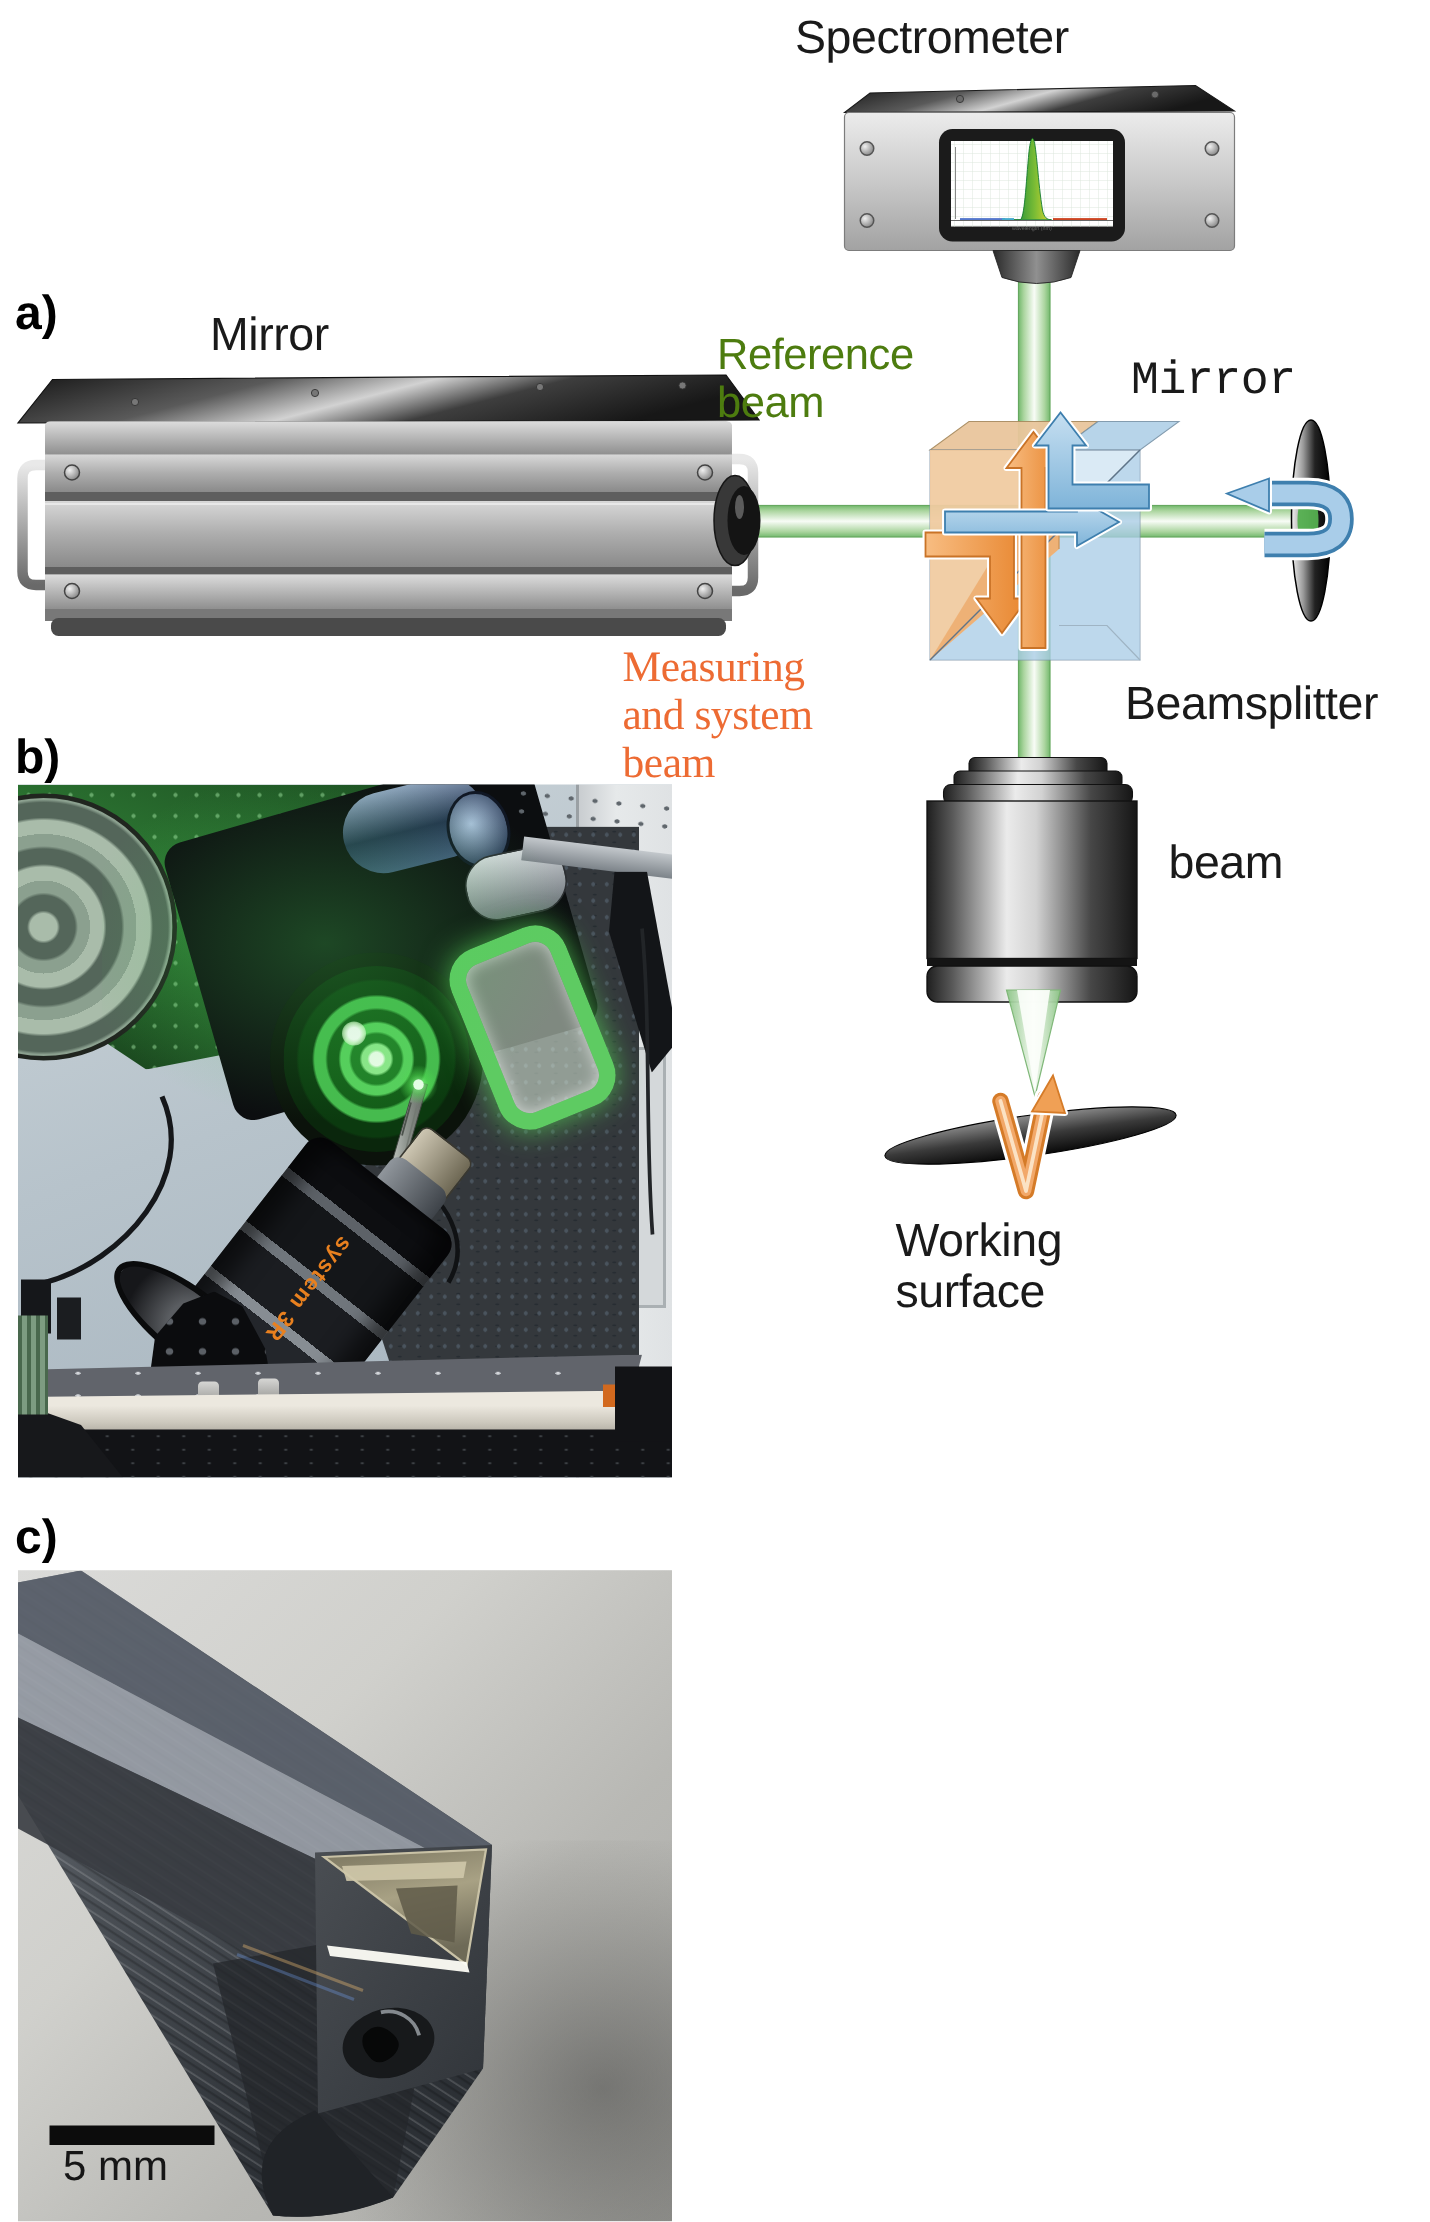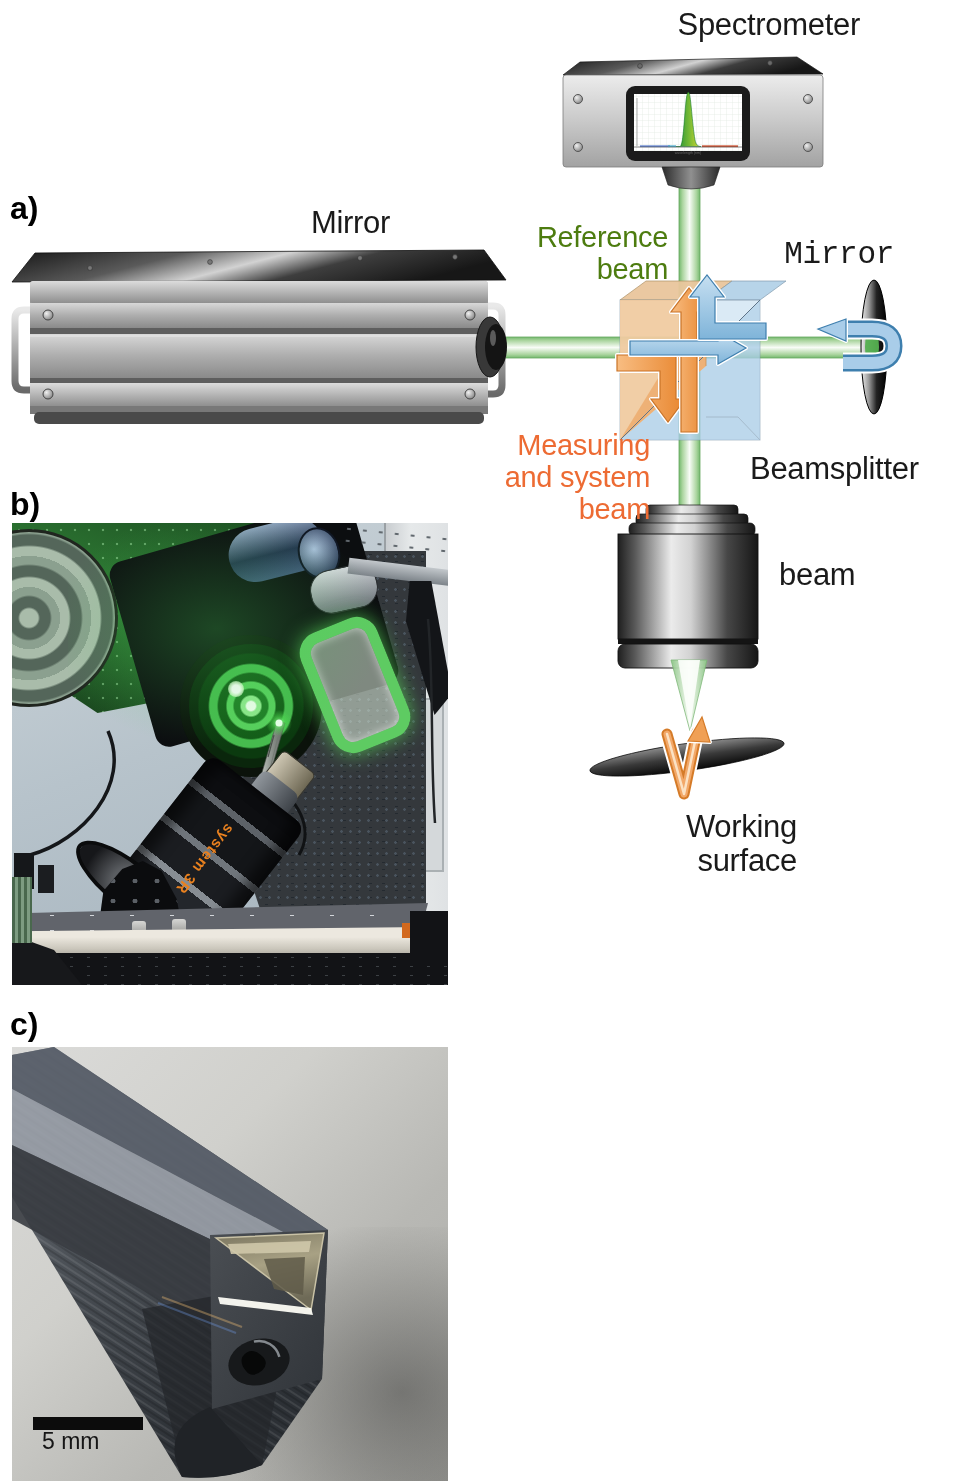--- a/index.html
+++ b/index.html
@@ -1,20 +1,20 @@
 <!DOCTYPE html>
 <html><head>
 <meta charset="utf-8">
 <style>
   html,body{margin:0;padding:0;background:#ffffff;}
   #root{position:relative;width:953px;height:1481px;background:#fff;overflow:hidden;
         font-family:"Liberation Sans",sans-serif;color:#111;}
   .abs{position:absolute;}
   .lbl{position:absolute;color:#1a1a1a;font-size:31px;line-height:1.1;letter-spacing:-0.3px;}
-  .lbl.center{text-align:right;}
+  .lbl.center{text-align:left;}
   .panel-letter{position:absolute;font-size:32px;font-weight:bold;color:#000;}
   .blue{color:#4d7c0f;}
   .orange{color:#ED6B33;}
   .two-line span{display:block;}
   svg{display:block;}
   
   #photo-b{position:absolute;left:12px;top:523px;width:436px;height:462px;overflow:hidden;
            background:linear-gradient(160deg,#ccd5da 0%,#b7c3cb 45%,#a4b2bc 100%);}
   .pb-wall-right{position:absolute;right:0;top:0;width:62px;height:100%;
      background:linear-gradient(90deg,#c9cdd0,#e6e9ea 40%,#dfe2e4);border-left:2px solid #9aa0a4;}
@@ -89,21 +89,21 @@
      background:repeating-linear-gradient(90deg,#49684d 0 3px,#7d9c81 3px 6px);}
   .pb-greenglow{position:absolute;left:56px;top:0;width:330px;height:235px;pointer-events:none;
      background:radial-gradient(ellipse at 45% 45%,rgba(70,205,85,.30),transparent 65%);}
   
   #photo-c{position:absolute;left:12px;top:1047px;width:436px;height:434px;overflow:hidden;
      background:linear-gradient(135deg,#dbdbd9 0%,#d0d0cc 35%,#b8b8b4 65%,#99999535 100%),
                 linear-gradient(135deg,#d8d8d6,#9d9d99);}
   .pc-shadow{position:absolute;left:210px;top:180px;width:360px;height:330px;
      background:radial-gradient(ellipse at 50% 50%,rgba(72,72,70,.55),rgba(120,120,116,.25) 55%,transparent 75%);}
   .scalebar{position:absolute;left:21px;top:370px;width:110px;height:13px;background:#0c0c0c;}
-  .scalebar-label{position:absolute;left:30px;top:381px;font-size:23px;color:#161616;text-align:center;}
+  .scalebar-label{position:absolute;left:30px;top:381px;font-size:28px;color:#161616;text-align:center;}
 </style>
 </head>
 <body>
 
 <div id="root">
 
   <svg class="abs" style="left:0;top:0" width="953" height="900" viewBox="0 0 953 900">
     <defs>
       <linearGradient id="beamV" x1="0" y1="0" x2="1" y2="0">
         <stop offset="0" stop-color="#74b96e"></stop>
@@ -315,21 +315,21 @@
   </svg>
 
   <div class="lbl center" style="left:530px;top:8px;width:330px;">Spectrometer</div>
   <div class="panel-letter" style="left:10px;top:190px;">a)</div>
   <div class="lbl center" style="left:140px;top:206px;width:250px;">Mirror</div>
   <div class="lbl center blue two-line" style="left:478px;top:222px;width:190px;font-size:29px;">
     <span>Reference</span>
     <span>beam</span>
   </div>
   <div class="lbl center" style="left:754px;top:238px;width:140px;font-family:Liberation Mono, monospace;">Mirror</div>
-  <div class="lbl center orange two-line" style="left:415px;top:430px;width:235px;font-size:29px;">
+  <div class="lbl center orange two-line" style="left:415px;top:430px;width:235px;font-size:29px;font-family:Liberation Serif, serif;">
     <span>Measuring</span>
     <span>and system</span>
     <span>beam</span>
   </div>
   <div class="lbl" style="left:750px;top:452px;width:210px;">Beamsplitter</div>
   <div class="lbl two-line" style="left:779px;top:558px;width:170px;">
     <span>beam</span>
   </div>
   <div class="lbl center two-line" style="left:597px;top:810px;width:200px;">
     <span>Working</span>

